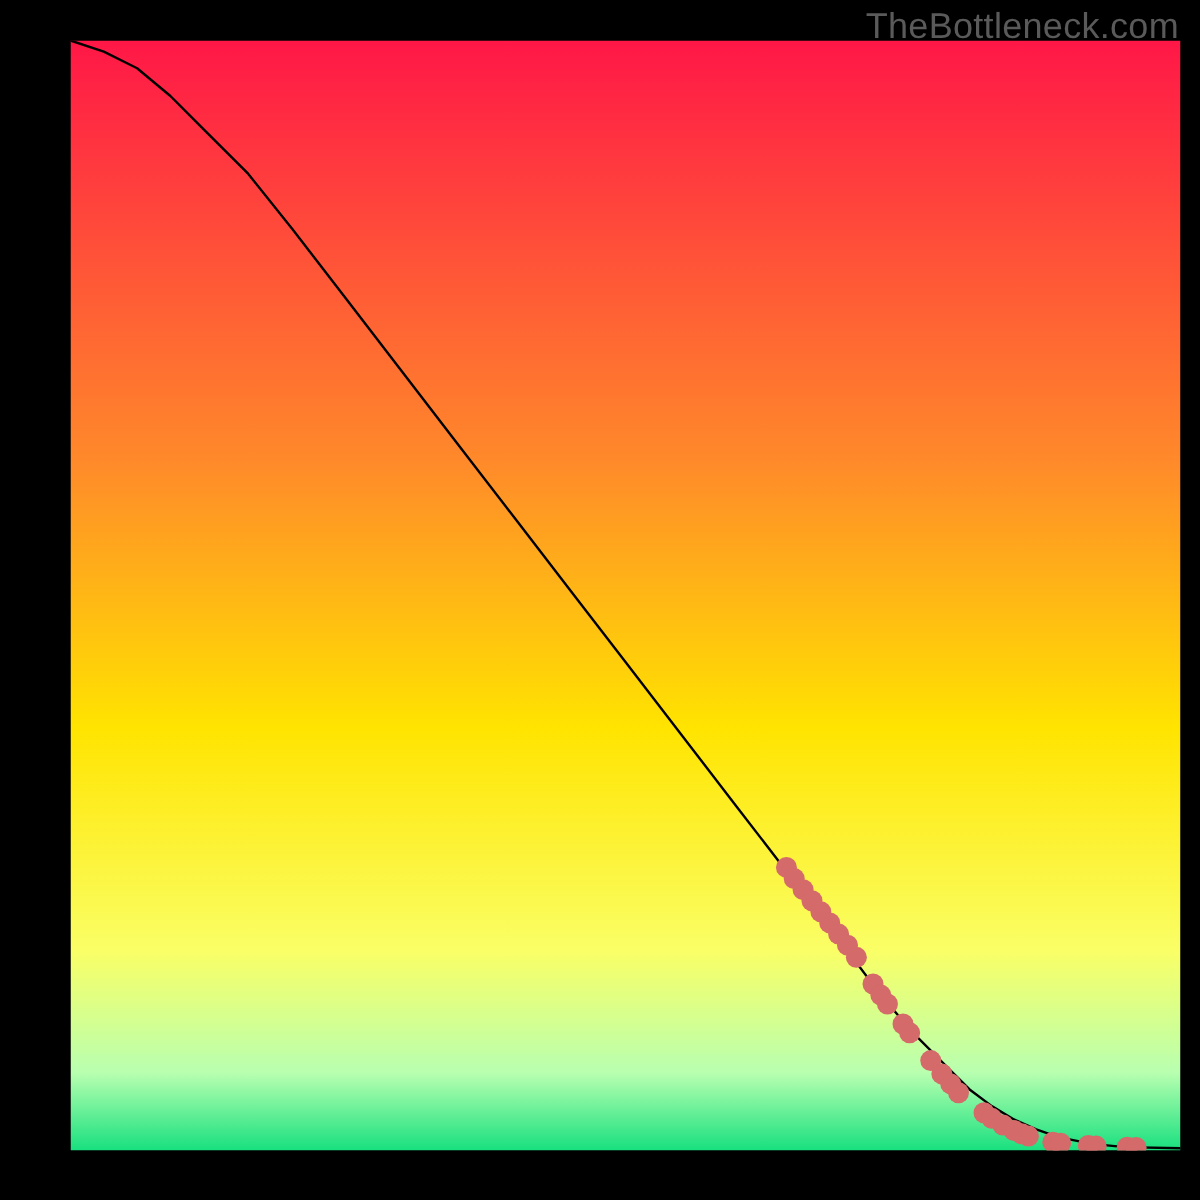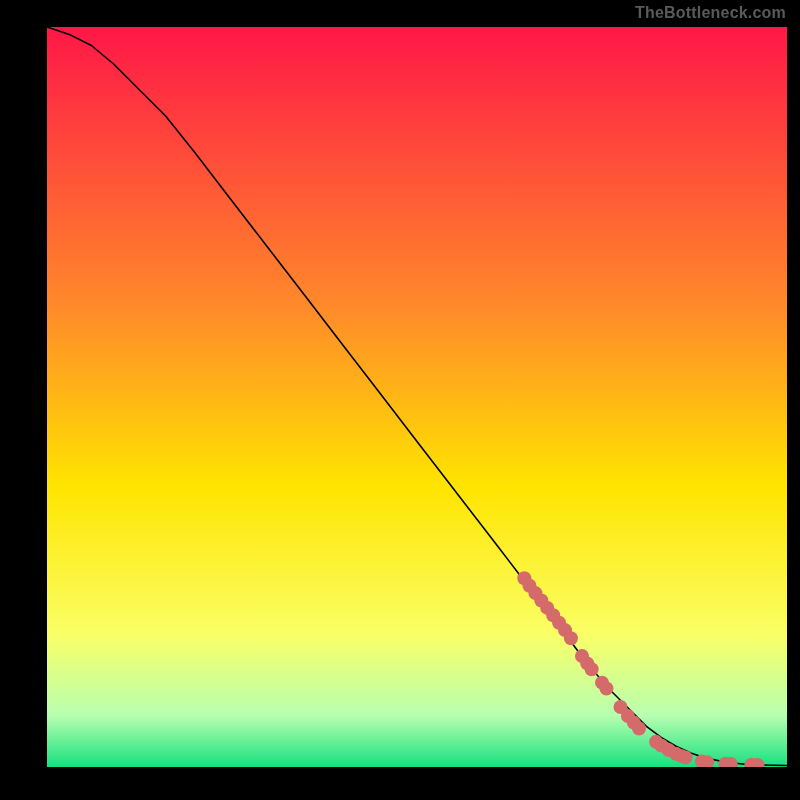--- a/index.html
+++ b/index.html
@@ -13,23 +13,23 @@
   }
   .stage {
     position: relative;
     width: 800px;
     height: 800px;
   }
   .watermark {
     position: absolute;
     top: 4px;
     right: 14px;
-    font-size: 16px;
+    font-size: 24px;
     color: #5a5a5a;
-    font-weight: 700;
+    font-weight: 400;
     letter-spacing: 0.2px;
     z-index: 5;
   }
   .plot {
     position: absolute;
     left: 47px;
     top: 27px;
     width: 740px;
     height: 740px;
     z-index: 1;

